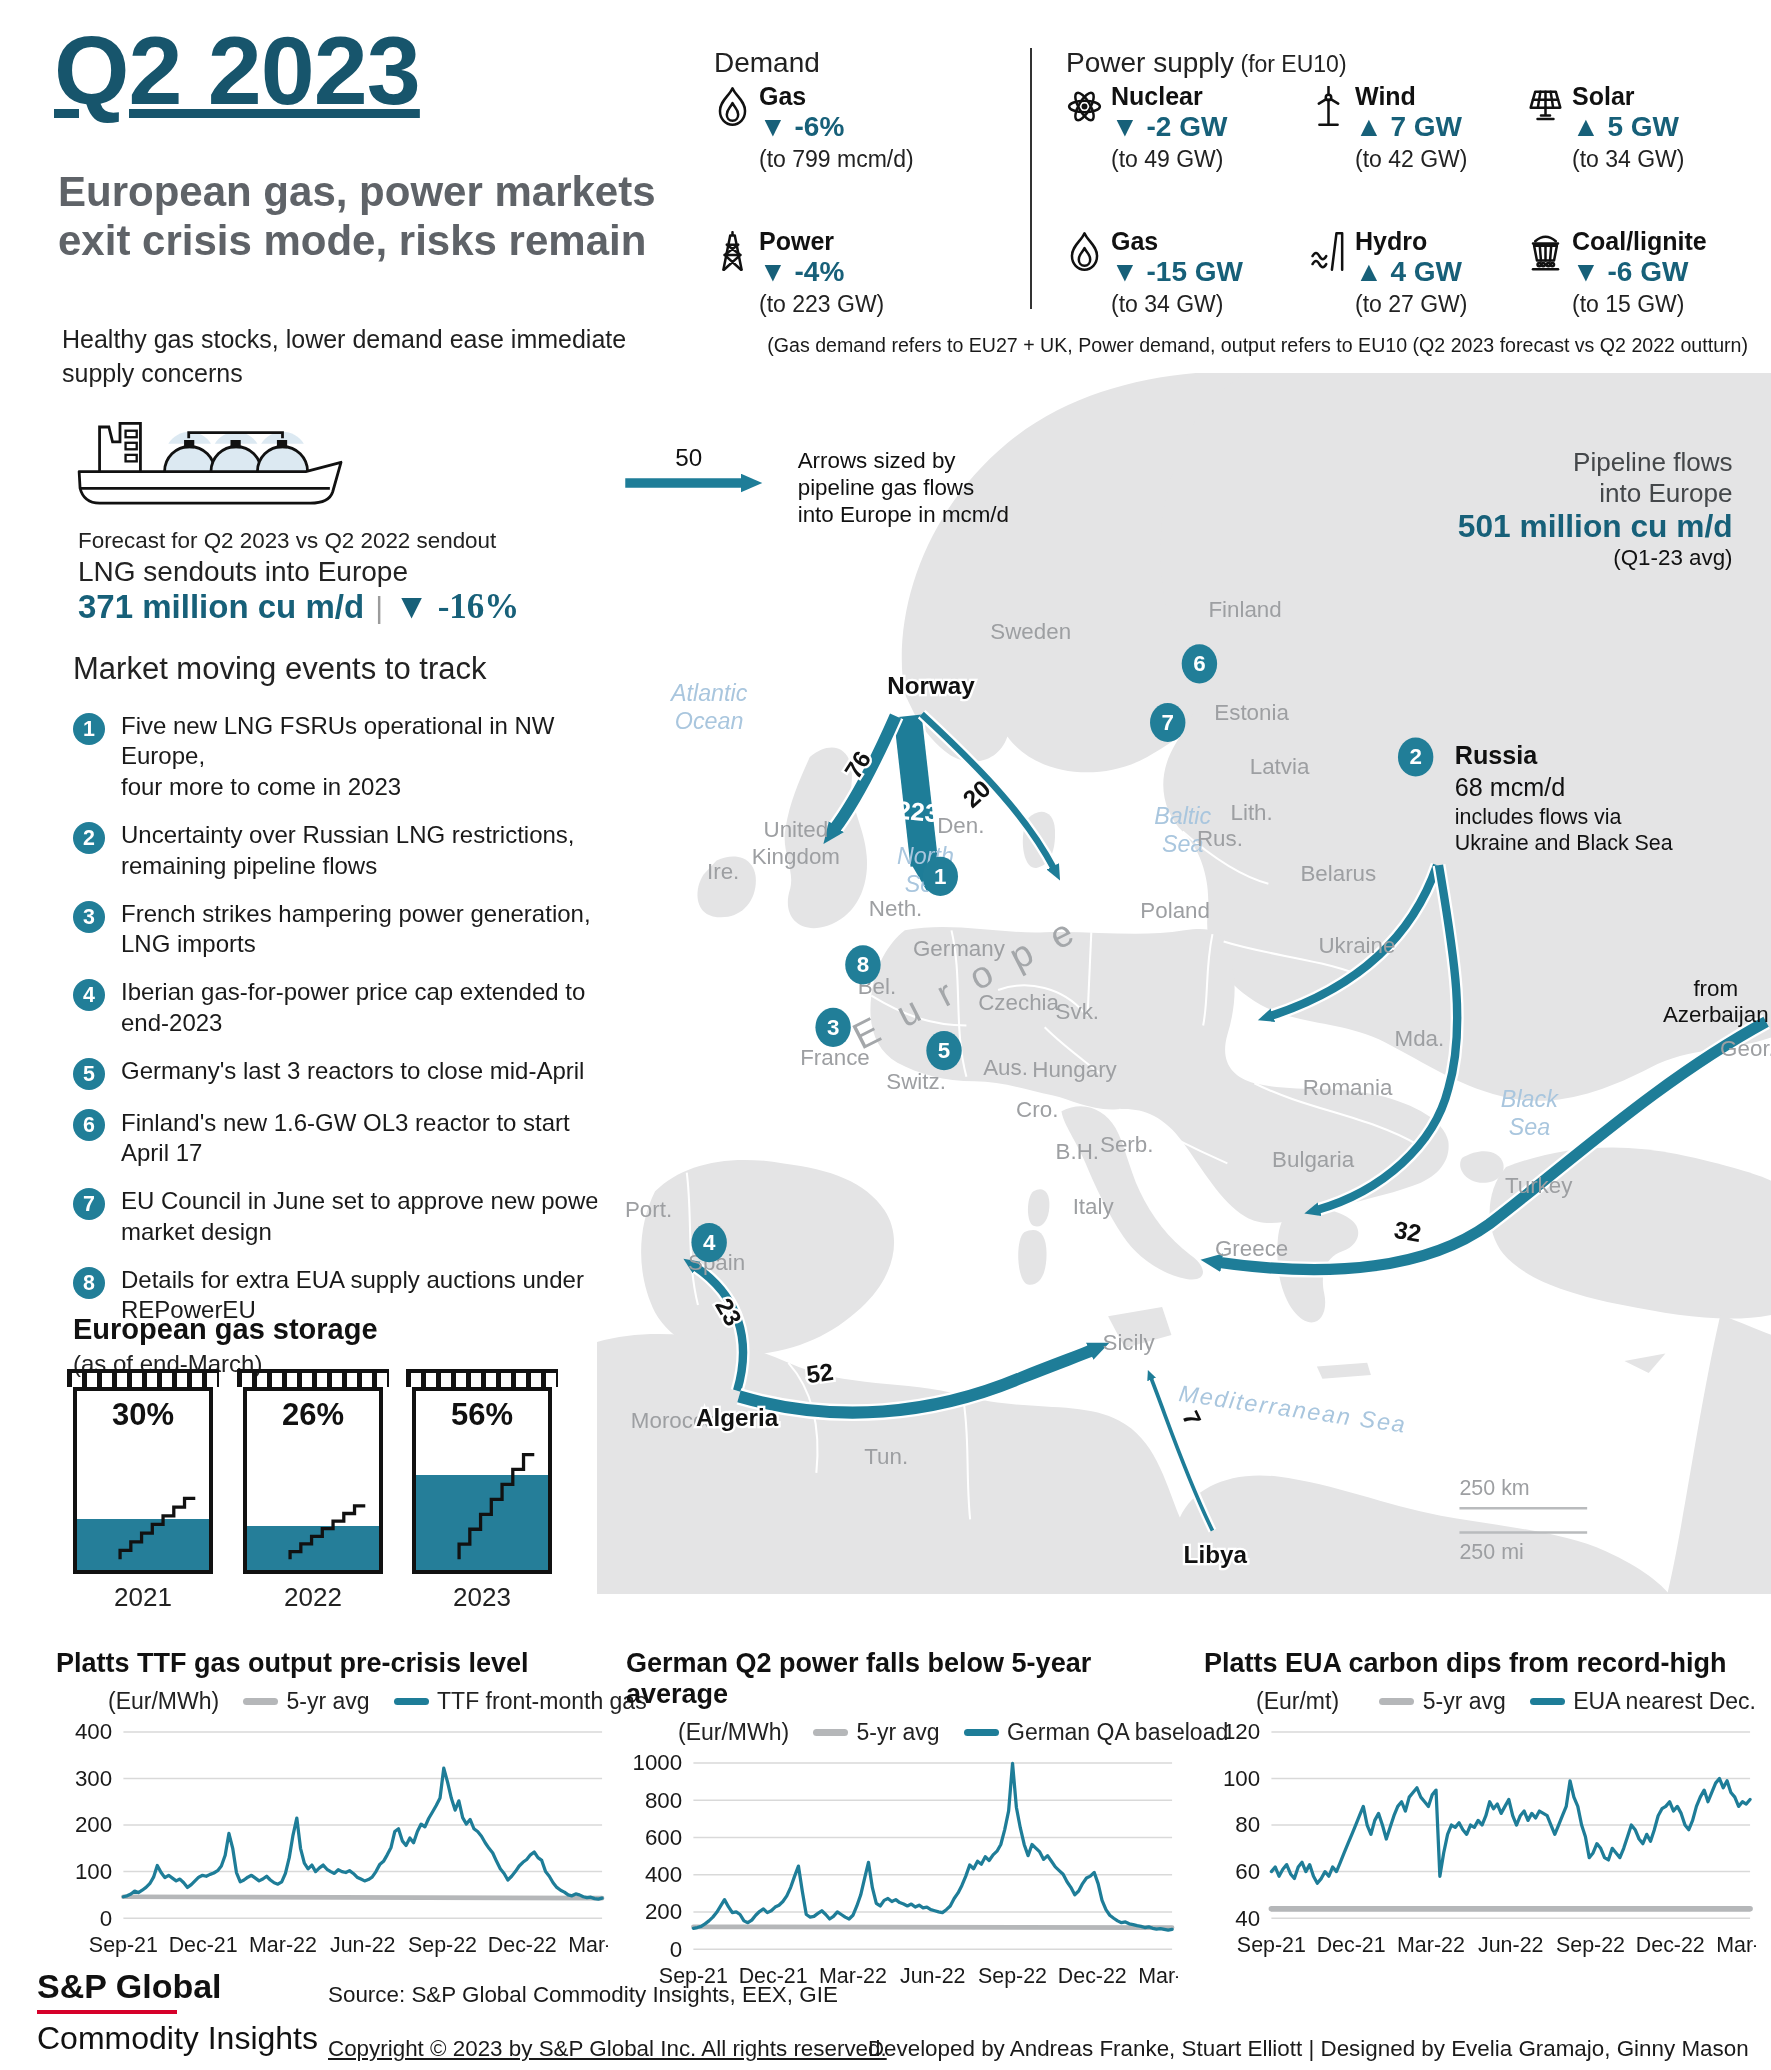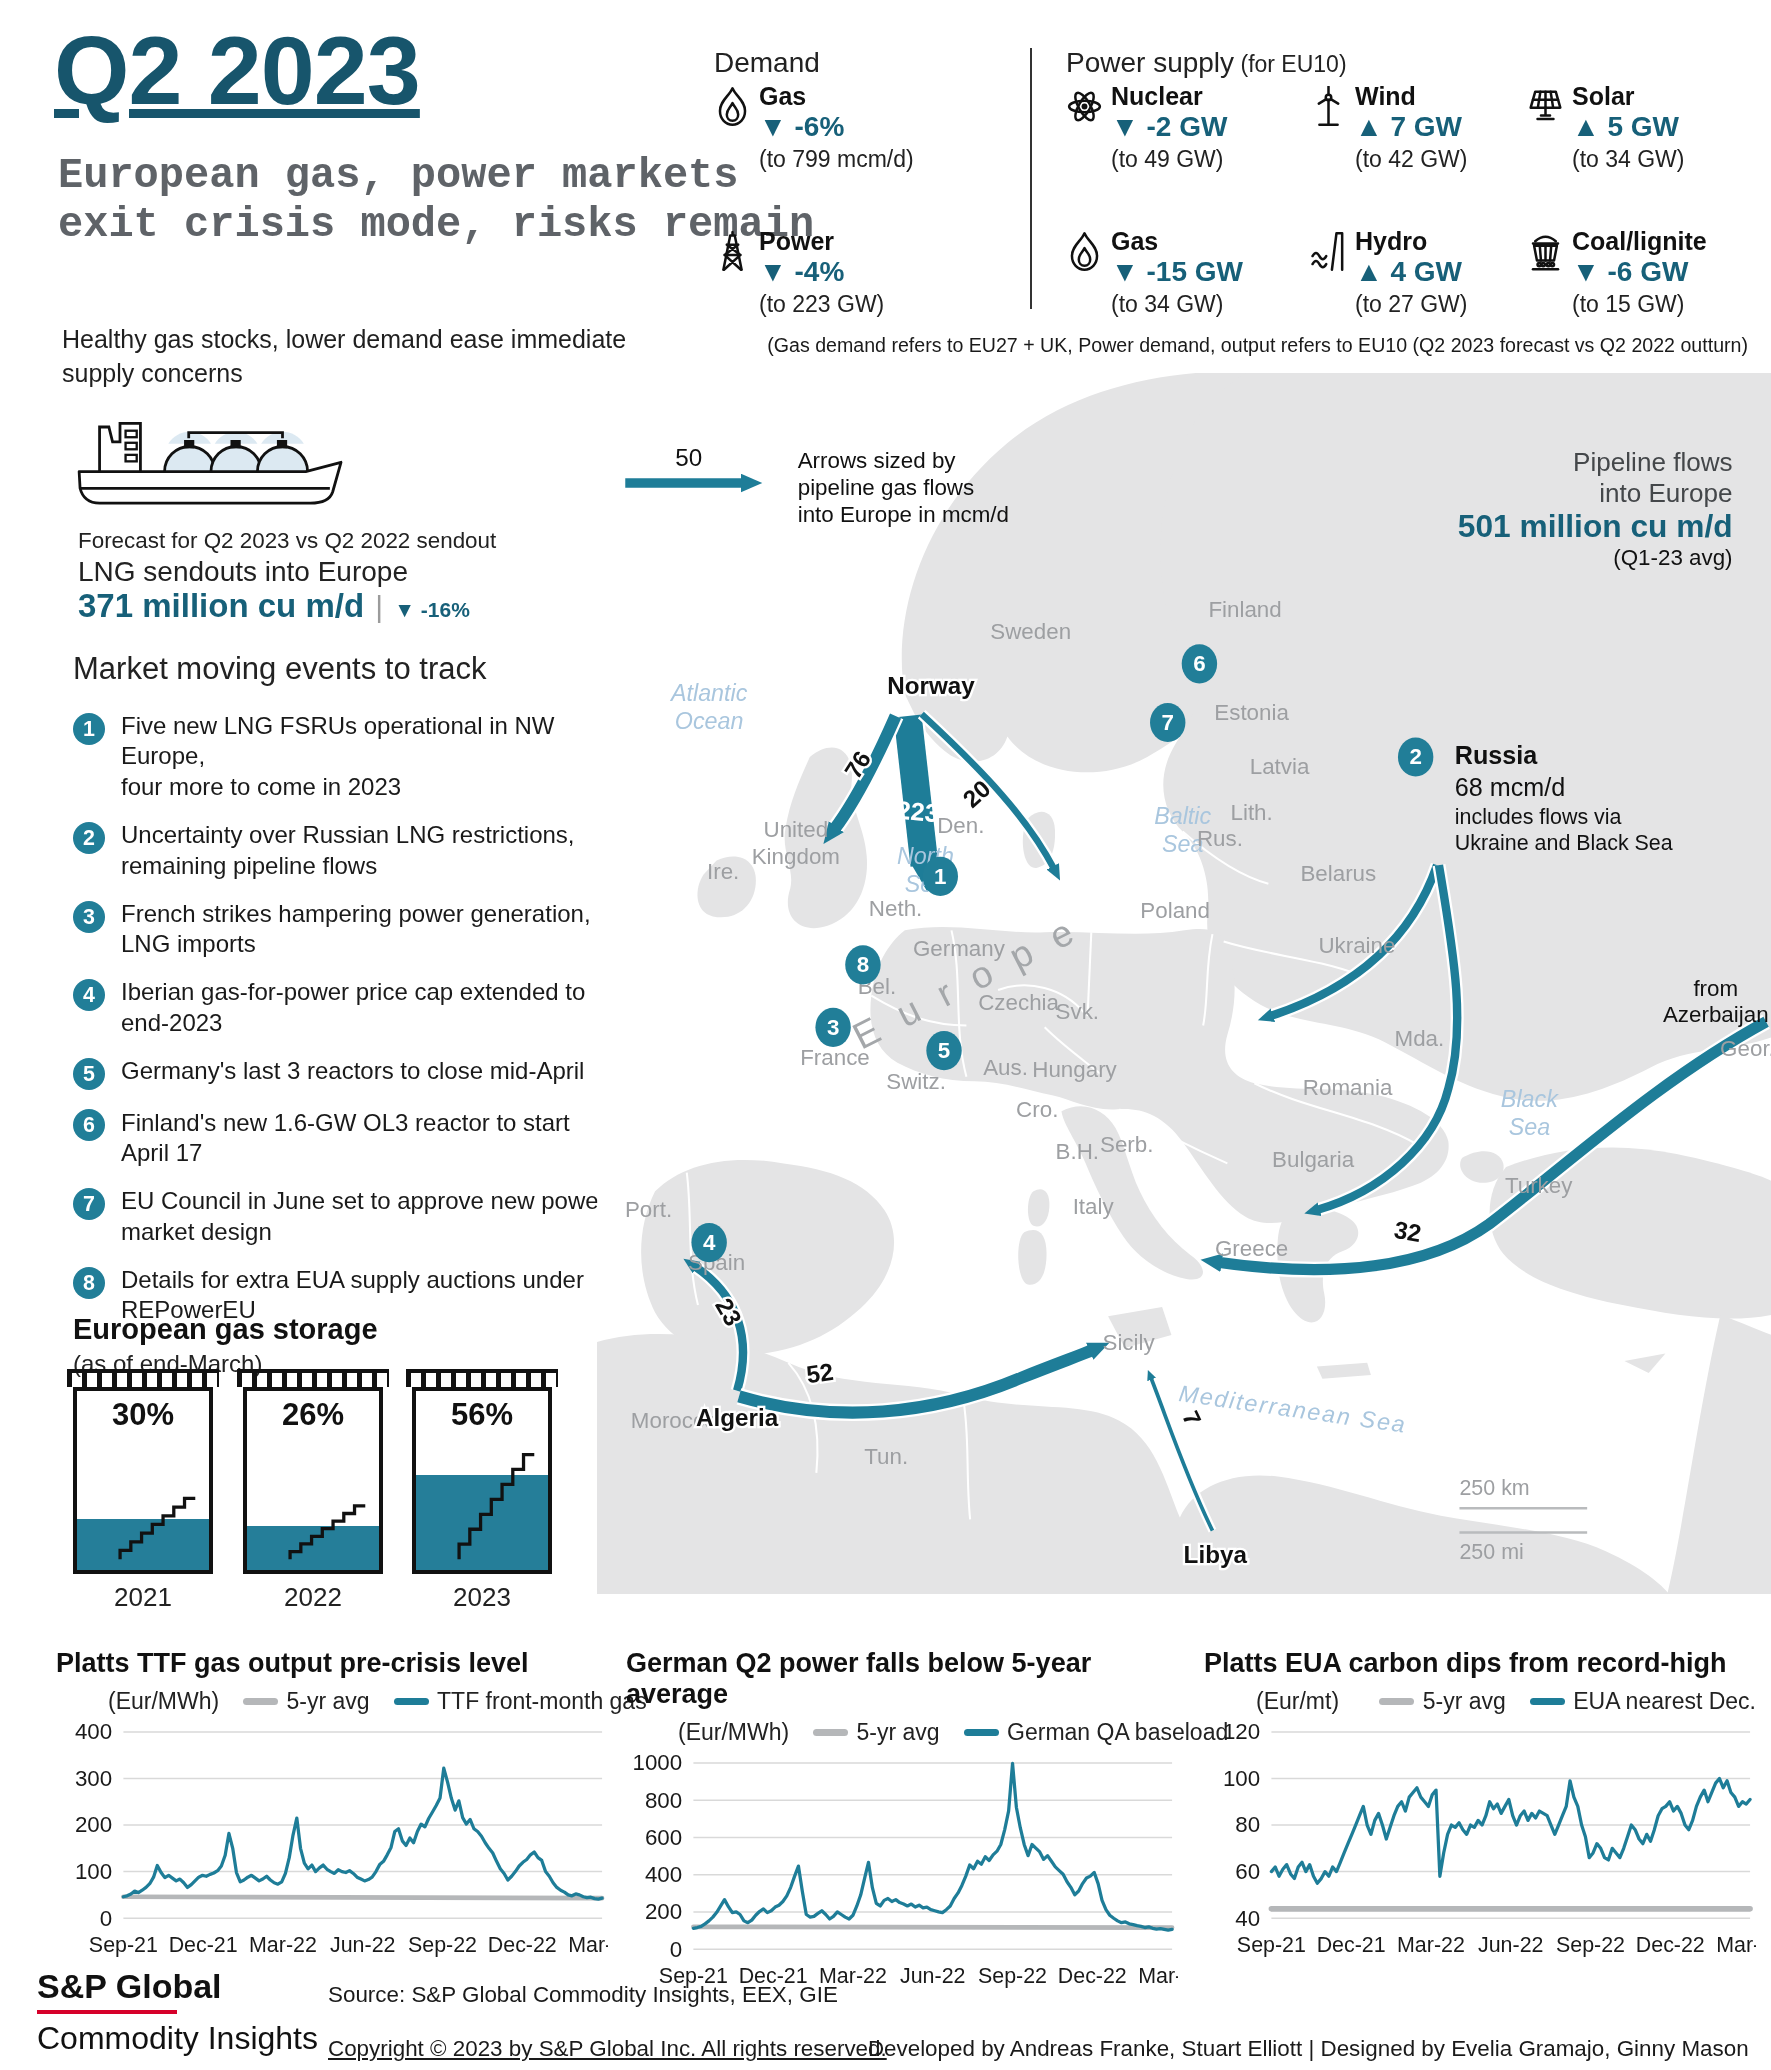--- a/index.html
+++ b/index.html
@@ -46,21 +46,21 @@
   .logo-bar{width:140px;height:4.7px;background:#d6002a;margin:6.5px 0 7.5px 0;}
   .logo-bottom{font-size:32px;color:#111;line-height:1;}
   svg text{font-family:"Liberation Sans","DejaVu Sans",sans-serif;}
 </style>
 </head>
 <body>
 
 <div id="page">
 
   <div class="abs title" style="left:54px;top:22.4px;">Q2 2023</div>
-  <div class="abs subtitle" style="left:58px;top:152px;font-family:Liberation Mono, monospace;">
+  <div class="abs subtitle" style="left:58px;top:168px;">
     <div>European gas, power markets</div>
     <div>exit crisis mode, risks remain</div>
   </div>
   <div class="abs intro" style="left:62px;top:323px;">
     <div>Healthy gas stocks, lower demand ease immediate</div>
     <div>supply concerns</div>
   </div>
 
   <div class="abs sec-head" style="left:714px;top:47px;">Demand</div>
   <div id="demand-items">
@@ -174,21 +174,21 @@
       <rect x="58" y="18" width="12" height="7" fill="none" stroke="#111" stroke-width="2.5"></rect>
       <rect x="58" y="31" width="12" height="7" fill="none" stroke="#111" stroke-width="2.5"></rect>
       <rect x="58" y="44" width="12" height="7" fill="none" stroke="#111" stroke-width="2.5"></rect>
       <path d="M 8,62 L 252,62 L 290,52 L 281,84 Q 277,96 257,96 L 30,96 Q 13,96 9,80 Z" fill="#fff" stroke="#111" stroke-width="3" stroke-linejoin="round"></path>
       <path d="M 9,80 L 278,80" stroke="#111" stroke-width="3"></path>
     </svg>
   </div>
   <div class="abs lng-caption" style="left:78px;top:528px;">Forecast for Q2 2023 vs Q2 2022 sendout</div>
   <div class="abs lng-label" style="left:78px;top:556px;">LNG sendouts into Europe</div>
   <div class="abs" style="left:78px;top:587px;">
-    <span class="lng-value">371 million cu m/d</span><span class="lng-sep">|</span><span class="lng-value" style="font-size:21px;">▼ -16%</span>
+    <span class="lng-value">371 million cu m/d</span><span class="lng-sep">|</span><span class="lng-value" style="font-size:35px;font-family:Liberation Serif, serif;">▼ -16%</span>
   </div>
 
   <div class="abs" style="left:73px;top:651px;width:541px;">
     <h2 class="events-head">Market moving events to track</h2>
     <div id="events-list">
         <div class="event">
           <div class="num">1</div>
           <div class="txt">
             <div>Five new LNG FSRUs operational in NW Europe,</div>
             <div>four more to come in 2023</div>

